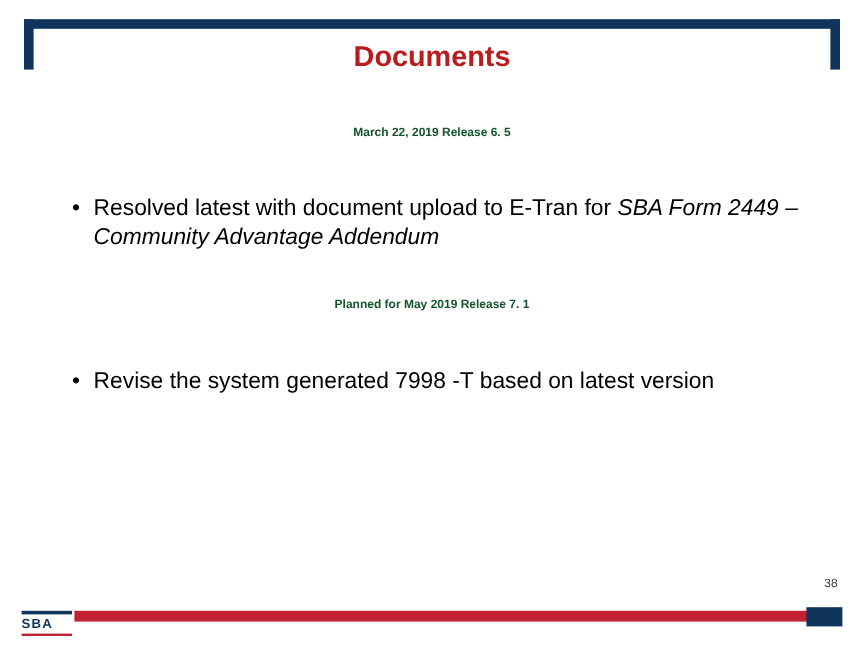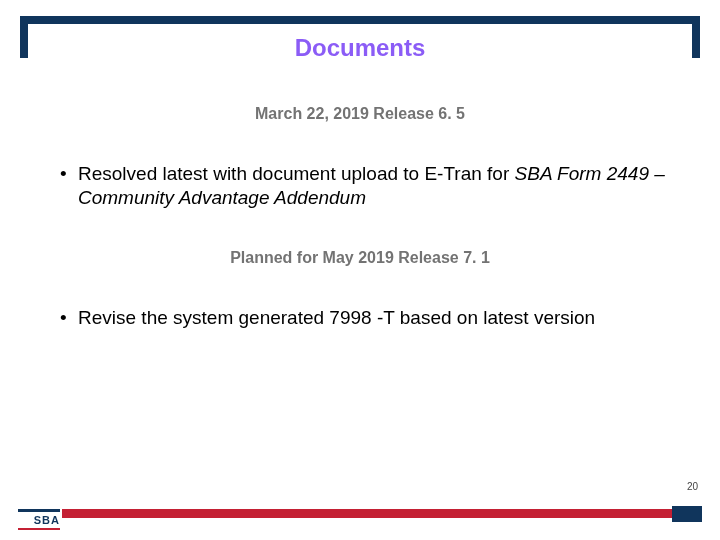--- a/index.html
+++ b/index.html
@@ -36,30 +36,30 @@
     background: #10355c;
   }
   .title {
     position: absolute;
     top: 34px;
     left: 0;
     width: 100%;
     text-align: center;
     font-size: 24px;
     font-weight: bold;
-    color: #8b5cf6;
+    color: #b91c1c;
   }
   .subhead {
     position: absolute;
     left: 0;
     width: 100%;
     text-align: center;
-    font-size: 16px;
+    font-size: 10px;
     font-weight: bold;
-    color: #737373;
+    color: #14532d;
   }
   .sub1 { top: 105px; }
   .sub2 { top: 249px; }
   .bullet-container {
     position: absolute;
     left: 60px;
     right: 40px;
   }
   .bc1 { top: 162px; }
   .bc2 { top: 306px; }
@@ -108,21 +108,20 @@
   .sba-bar {
     height: 3px;
     background: #10355c;
     margin-bottom: 2px;
   }
   .sba-text {
     font-size: 11px;
     font-weight: bold;
     color: #10355c;
     letter-spacing: 1px;
-    text-align: right;
   }
   .sba-bar2 {
     height: 2px;
     background: #c42034;
     margin-top: 2px;
   }
 </style>
 </head>
 <body>
 
@@ -145,21 +144,21 @@
 
 <div class="subhead sub2">Planned for May 2019 Release 7. 1</div>
 
 <div class="bullet-container bc2">
   <div class="bullet-row">
     <div class="bullet-dot">•</div>
     <div class="bullet-text">Revise the system generated 7998 -T based on latest version</div>
   </div>
 </div>
 
-<div class="page-num">20</div>
+<div class="page-num">38</div>
 
 <div class="footer-red"></div>
 <div class="footer-blue"></div>
 
 <div class="sba-logo">
   <div class="sba-bar"></div>
   <div class="sba-text">SBA</div>
   <div class="sba-bar2"></div>
 </div>
 

